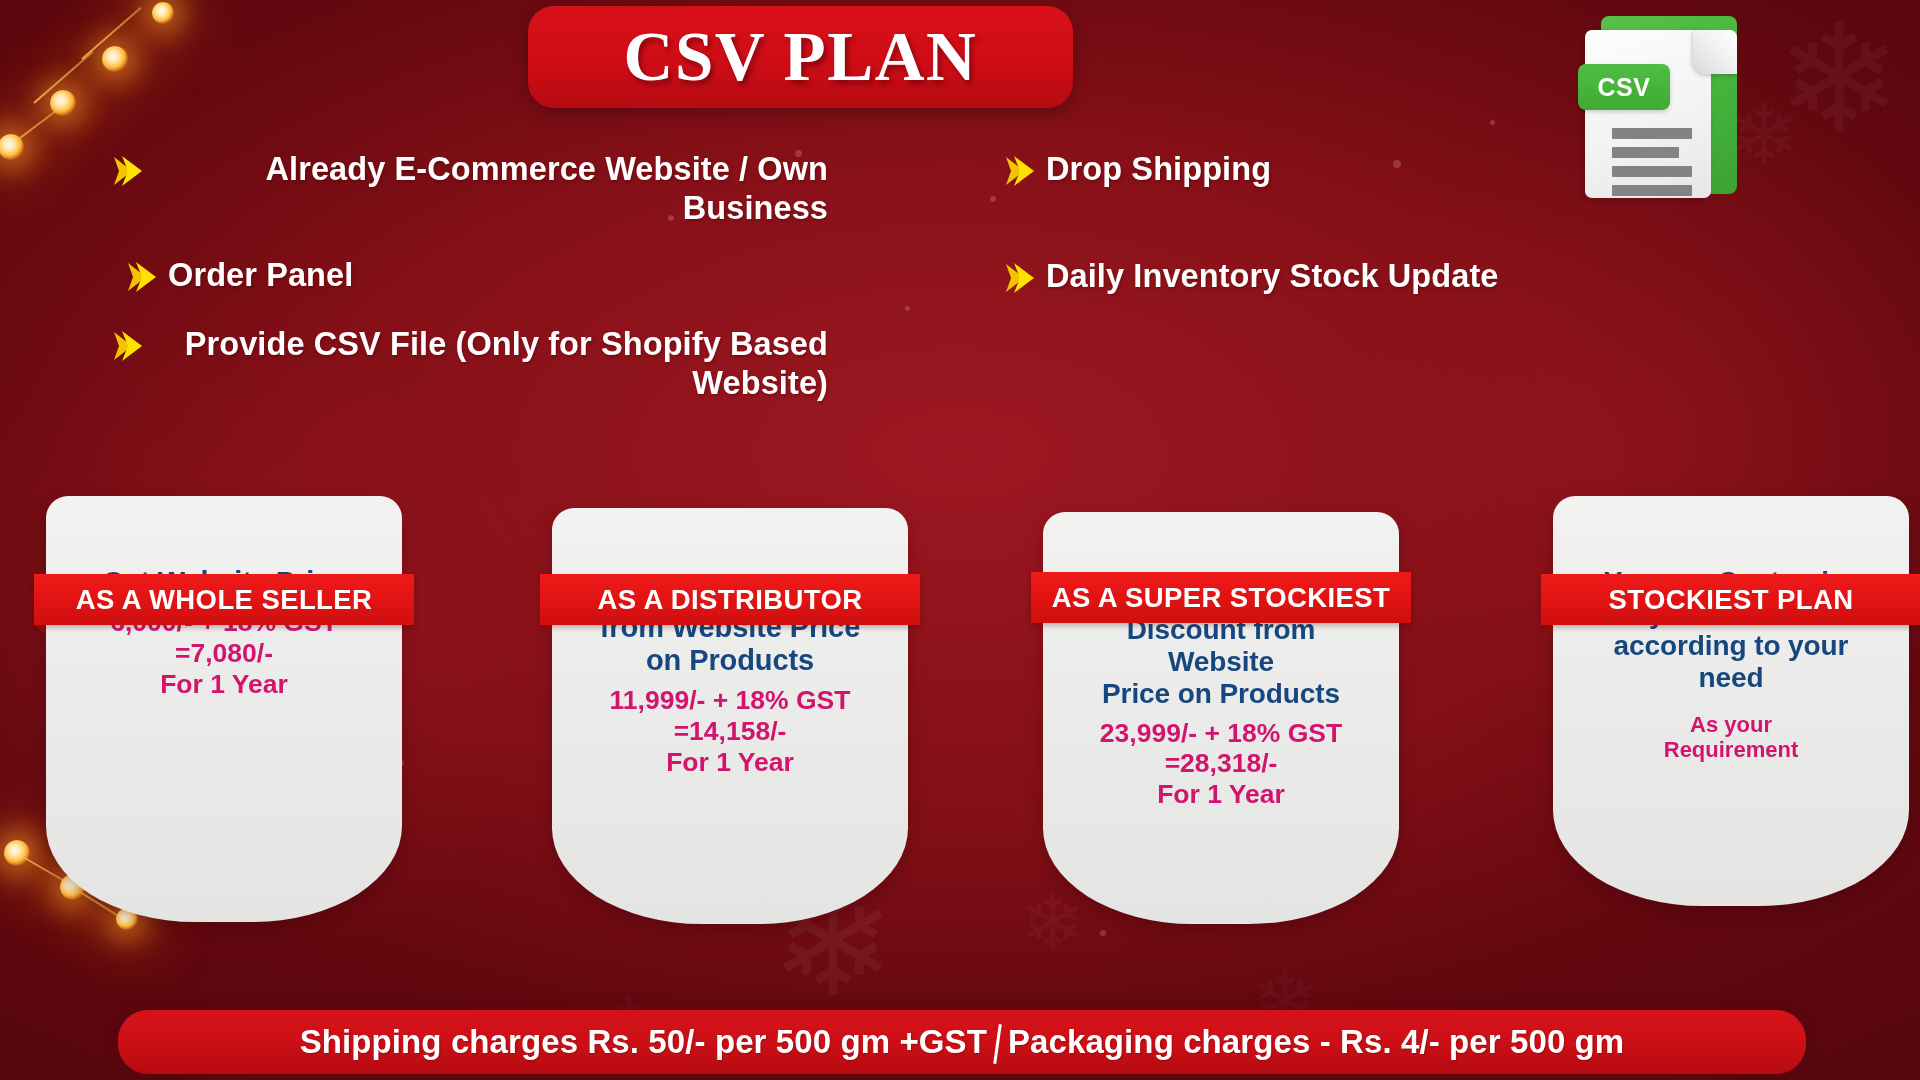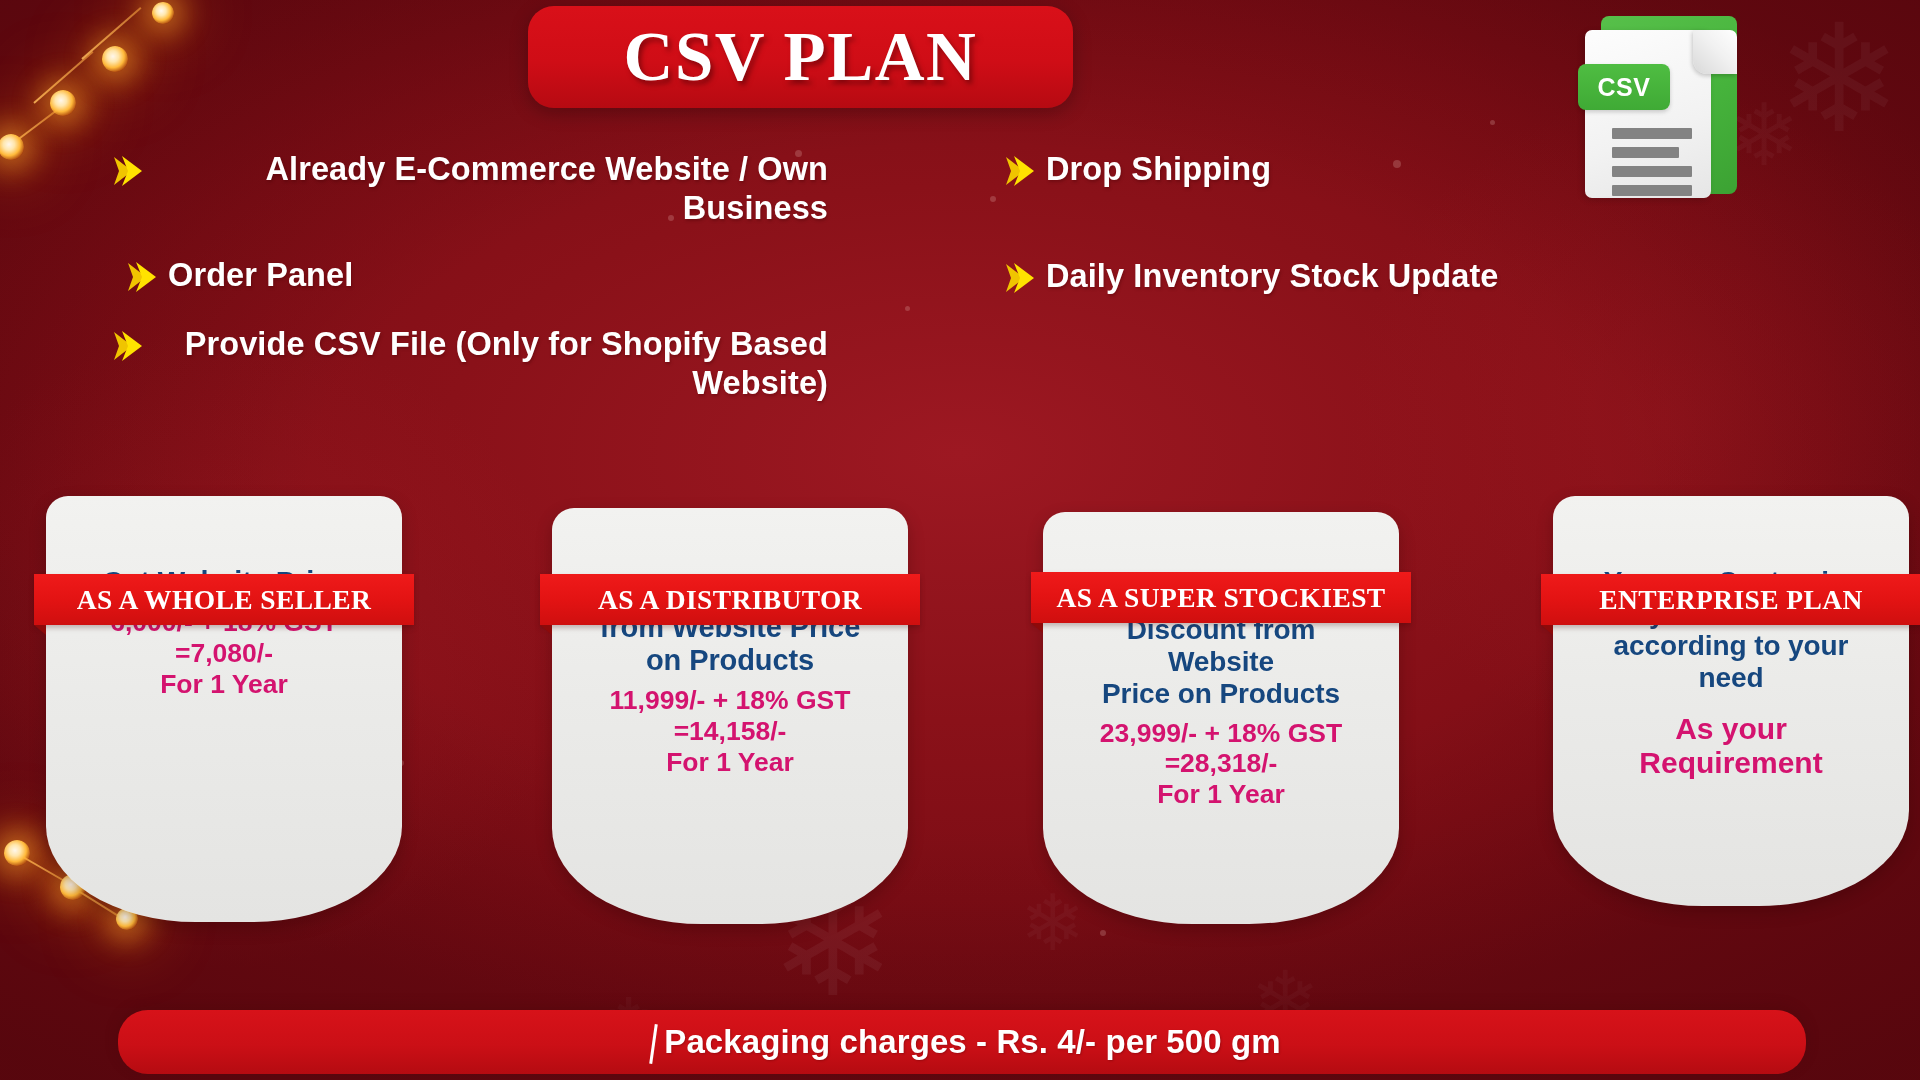--- a/index.html
+++ b/index.html
@@ -237,21 +237,21 @@
     left: 0; top: 100%;
     border-left: 12px solid transparent;
     border-top: 10px solid #8d0a0a;
   }
   .ribbon-text {
     color: #ffffff;
     font-weight: bold;
     font-size: 27.5px;
     letter-spacing: 0.4px;
     white-space: nowrap;
-    font-family: Liberation Serif, serif;
+    font-family: Liberation Sans, sans-serif;
   }
 
   .card-body {
     padding: 70px 18px 0 18px;
     text-align: center;
   }
   .card-head {
     color: #16477f;
     font-weight: bold;
     font-size: 29px;
@@ -261,21 +261,21 @@
   }
   .card-price {
     color: #d4136f;
     font-weight: bold;
     font-size: 26.5px;
     line-height: 1.16;
     margin-top: 8px;
     white-space: pre-line;
   }
   .c4 .card-head { font-size: 28px; }
-  .c4 .card-price { margin-top: 18px; font-size: 30px; }
+  .c4 .card-price { margin-top: 18px; font-size: 22px; }
   .c3 .card-head { font-size: 28px; }
 
   
   .bottom-banner {
     position: absolute;
     left: 118px; bottom: 6px;
     width: 1688px; height: 64px;
     background: linear-gradient(180deg, #d71219 0%, #cb0f16 55%, #b50b11 100%);
     border-radius: 30px;
     display: flex;
@@ -464,30 +464,31 @@
 Website
 Price on Products</div>
       <div class="card-price">23,999/- + 18% GST
 =28,318/-
 For 1 Year</div>
     </div>
   </div>
 
   <div class="card c4">
     <div class="ribbon r4">
-      <span class="ribbon-text">ENTERPRISE PLAN</span>
+      <span class="ribbon-text">STOCKIEST PLAN</span>
     </div>
     <div class="card-body">
       <div class="card-head">You can Customize
 your service
 according to your
 need</div>
       <div class="card-price">As your
 Requirement</div>
     </div>
   </div>
 
 </div>
 
 <div class="bottom-banner">
+  <span class="bottom-text">Shipping charges Rs. 50/- per 500 gm +GST</span>
   <span class="bb-sep"></span>
   <span class="bottom-text">Packaging charges - Rs. 4/- per 500 gm</span>
 </div>
 
 </body></html>

